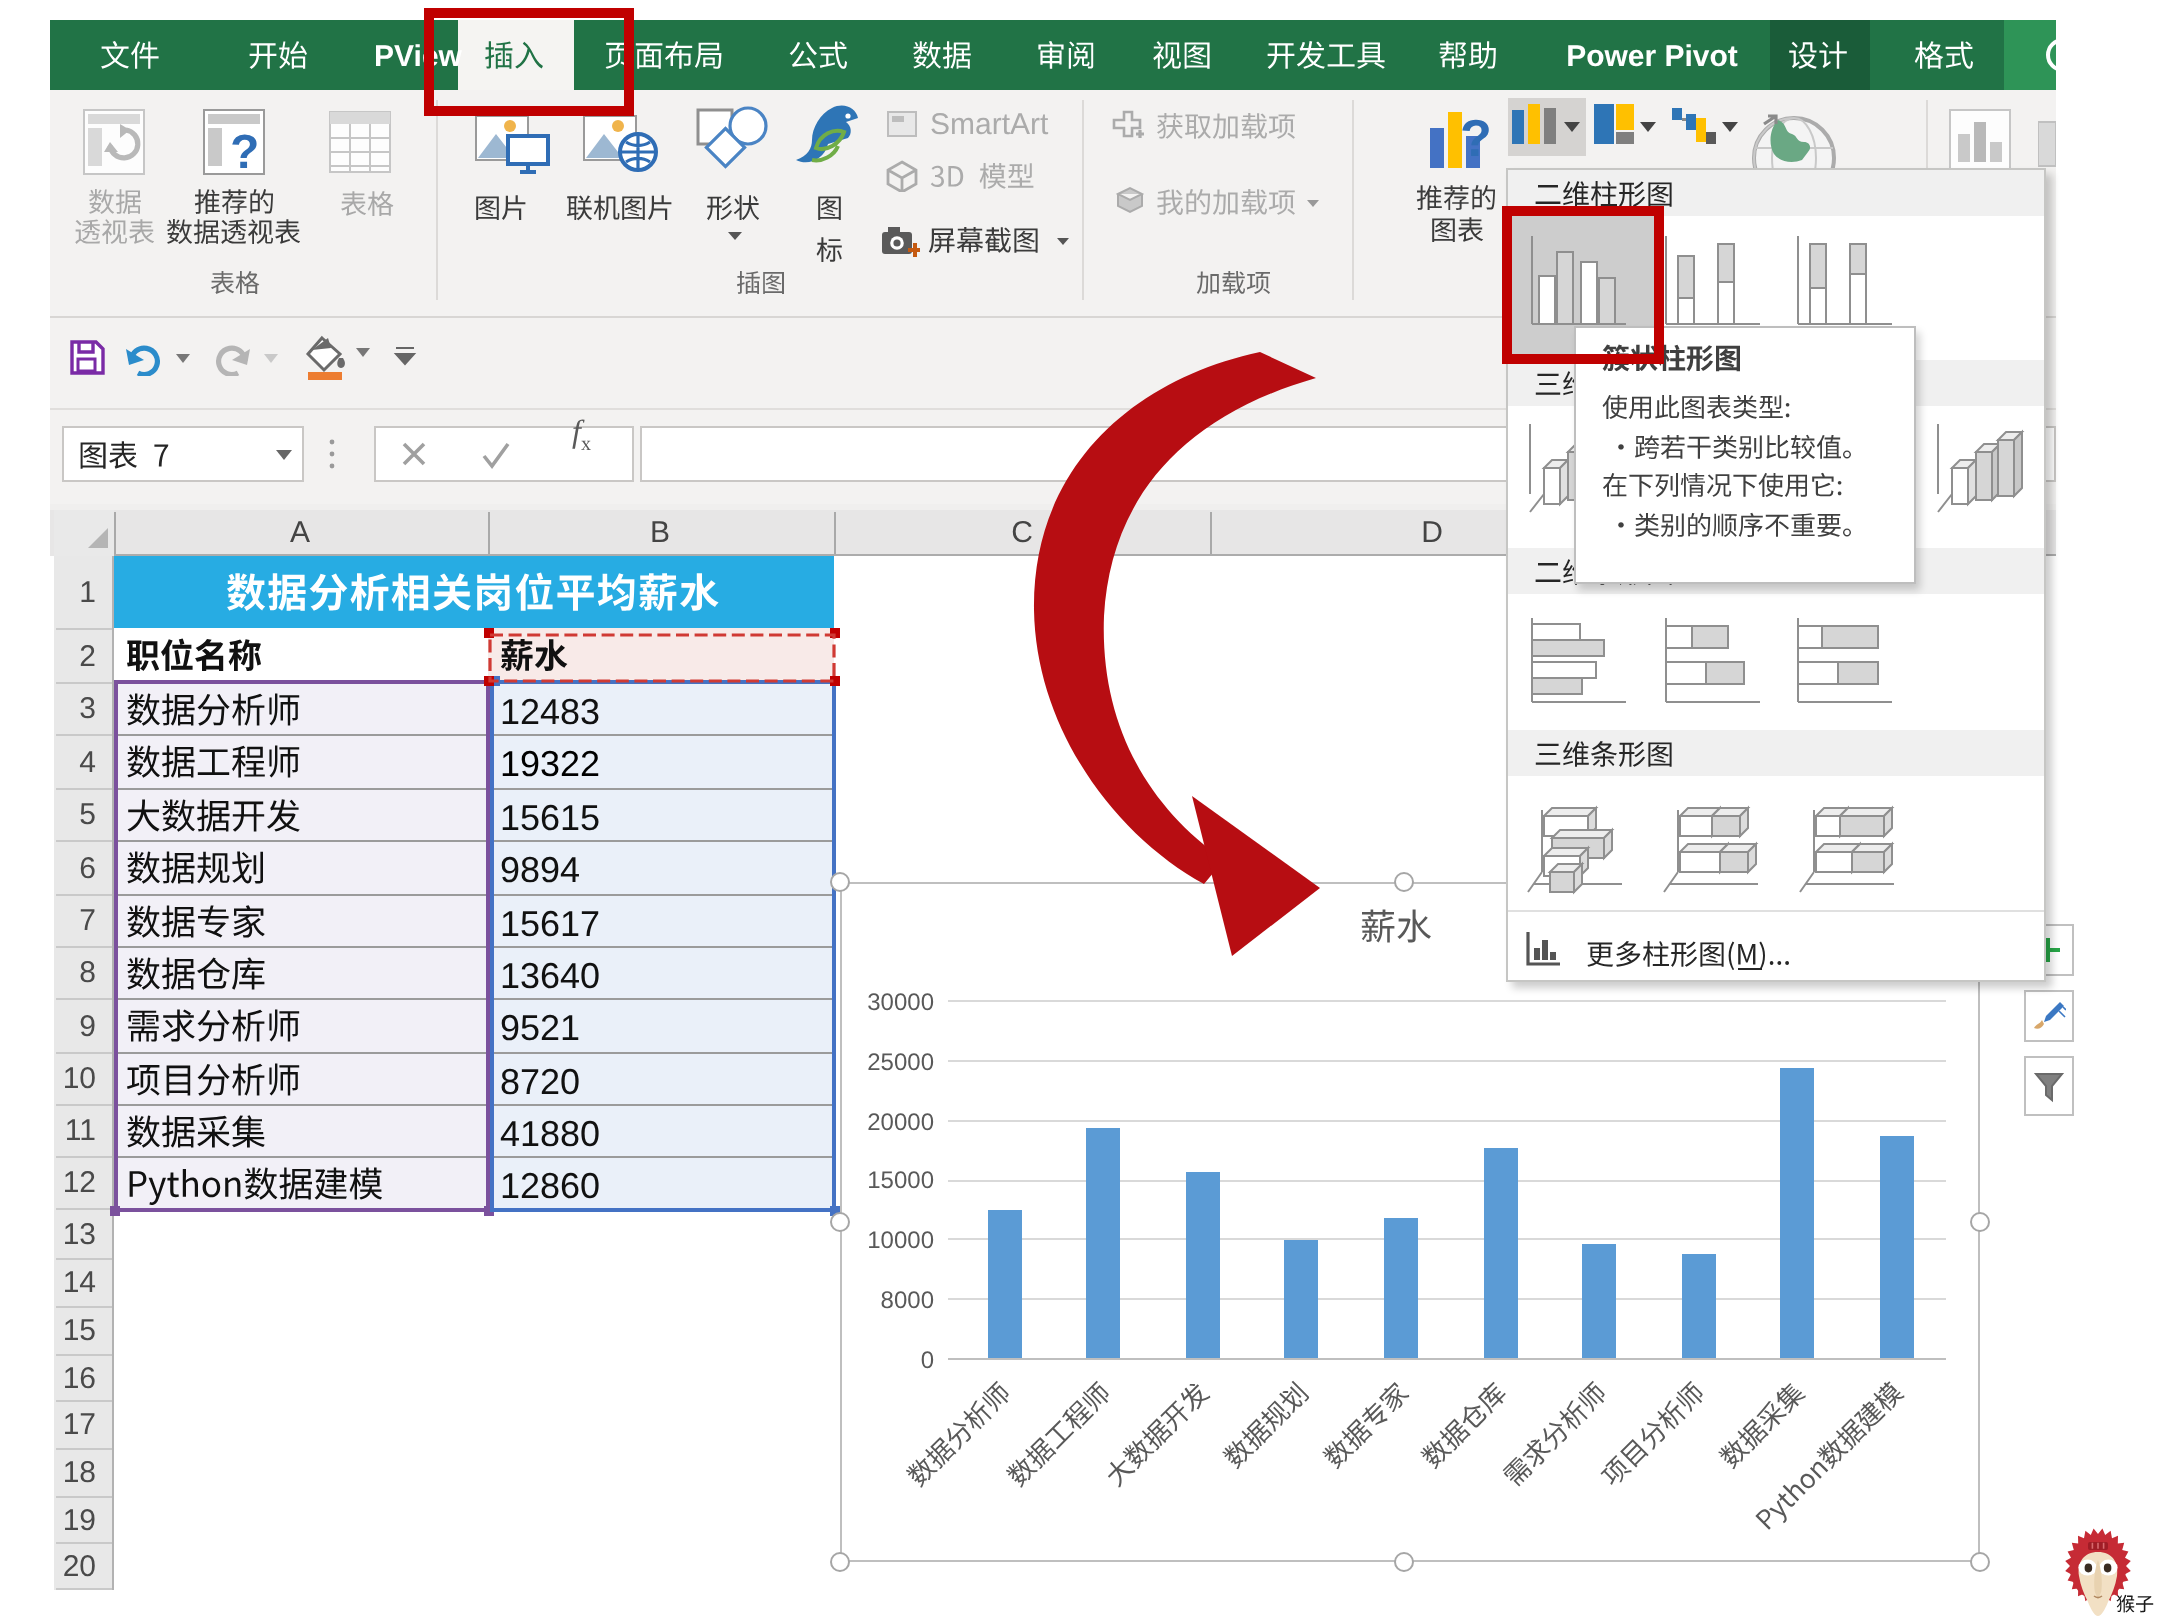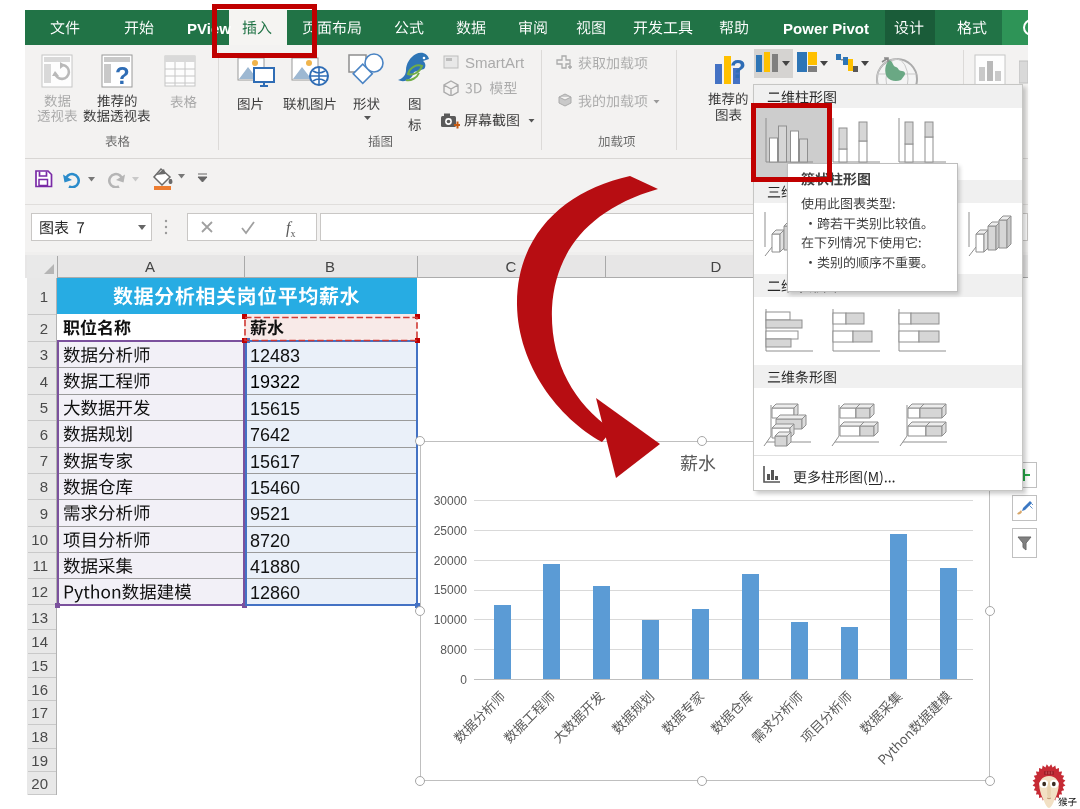--- a/index.html
+++ b/index.html
@@ -333,21 +333,21 @@
       <circle cx="4" cy="9" r="1.2" fill="#9a9a9a"></circle>
       <circle cx="4" cy="15" r="1.2" fill="#9a9a9a"></circle>
     </svg>
     <div style="position:absolute;left:187px;top:213px;width:130px;height:28px;background:#fff;border:1px solid #c9c7c5;box-sizing:border-box;"></div>
     <svg style="position:absolute;left:200px;top:220px;" width="15" height="15" viewBox="0 0 15 15">
       <path d="M2 2 l10 10 M12 2 l-10 10" stroke="#a0a0a0" stroke-width="1.8"></path>
     </svg>
     <svg style="position:absolute;left:240px;top:220px;" width="16" height="15" viewBox="0 0 16 15">
       <path d="M2 8 l4 5 8 -11" stroke="#a0a0a0" stroke-width="1.8" fill="none"></path>
     </svg>
-    <div style="position:absolute;left:286px;top:220px;font:normal normal 16px 'Liberation Serif', sans-serif;color:#5a5a5a;white-space:nowrap;line-height:16px"><i>f</i><sub style="font-size:10px">x</sub></div>
+    <div style="position:absolute;left:286px;top:209px;font:normal normal 16px 'Liberation Serif', sans-serif;color:#5a5a5a;white-space:nowrap;line-height:16px"><i>f</i><sub style="font-size:10px">x</sub></div>
     <div style="position:absolute;left:320px;top:213px;width:708px;height:28px;background:#fff;border:1px solid #c9c7c5;box-sizing:border-box;"></div>
     <div style="position:absolute;left:25px;top:252px;width:1003px;height:3px;background:#f0efee;"></div>
     <div style="position:absolute;left:25px;top:255px;width:1003px;height:23px;background:#e7e6e6;"></div>
     <div style="position:absolute;left:27px;top:255px;width:30px;height:23px;background:#e9e9e9;"></div>
     <svg style="position:absolute;left:42px;top:262px;" width="14" height="14" viewBox="0 0 14 14">
       <path d="M12 2 v10 h-10z" fill="#b5b5b5"></path>
     </svg>
     <div style="position:absolute;left:57px;top:277px;width:971px;height:1px;background:#acacac;"></div>
     <div style="position:absolute;left:57px;top:256px;width:1px;height:21px;background:#a9a9a9;"></div>
     <div style="position:absolute;left:244px;top:256px;width:1px;height:21px;background:#a9a9a9;"></div>
@@ -439,35 +439,35 @@
         <path d="M8.1 -14.7C8.1 -13.3 8.1 -11.5 7.8 -9.7H1.1V-8.3H7.6C6.9 -5.0 5.1 -1.6 0.8 0.3C1.1 0.6 1.5 1.0 1.8 1.4C6.0 -0.6 7.9 -4.0 8.8 -7.3C10.1 -3.3 12.4 -0.2 15.8 1.4C16.0 1.0 16.4 0.4 16.8 0.1C13.4 -1.3 11.1 -4.5 9.9 -8.3H16.5V-9.7H9.2C9.5 -11.5 9.5 -13.3 9.5 -14.7Z M25.3 -14.4C24.9 -13.7 24.4 -12.7 23.9 -12.0L24.8 -11.6C25.3 -12.2 25.8 -13.1 26.4 -13.9ZM19.0 -13.9C19.5 -13.1 20.0 -12.2 20.1 -11.6L21.1 -12.0C21.0 -12.6 20.5 -13.6 20.0 -14.3ZM24.7 -4.6C24.3 -3.6 23.7 -2.9 23.0 -2.2C22.4 -2.5 21.7 -2.9 21.1 -3.2C21.3 -3.6 21.6 -4.0 21.8 -4.6ZM19.4 -2.7C20.3 -2.3 21.2 -1.9 22.1 -1.5C21.0 -0.6 19.7 -0.1 18.2 0.2C18.4 0.5 18.7 0.9 18.8 1.3C20.5 0.8 21.9 0.1 23.2 -0.9C23.8 -0.5 24.3 -0.2 24.7 0.1L25.6 -0.8C25.1 -1.0 24.6 -1.3 24.1 -1.7C25.0 -2.7 25.7 -3.9 26.2 -5.4L25.4 -5.7L25.2 -5.7H22.4L22.8 -6.6L21.6 -6.8C21.5 -6.4 21.3 -6.0 21.1 -5.7H18.7V-4.6H20.6C20.2 -3.9 19.8 -3.2 19.4 -2.7ZM22.0 -14.7V-11.4H18.4V-10.4H21.6C20.8 -9.2 19.4 -8.1 18.2 -7.6C18.4 -7.4 18.7 -6.9 18.9 -6.6C20.0 -7.2 21.1 -8.2 22.0 -9.2V-7.1H23.2V-9.5C24.1 -8.8 25.1 -8.0 25.6 -7.6L26.3 -8.6C25.9 -8.9 24.3 -9.8 23.5 -10.4H26.8V-11.4H23.2V-14.7ZM28.5 -14.6C28.1 -11.5 27.3 -8.5 25.9 -6.7C26.2 -6.5 26.7 -6.1 26.9 -5.9C27.4 -6.5 27.8 -7.3 28.1 -8.2C28.5 -6.5 29.0 -4.9 29.6 -3.5C28.7 -1.8 27.3 -0.5 25.4 0.4C25.6 0.6 26.0 1.2 26.1 1.5C27.9 0.5 29.3 -0.7 30.3 -2.3C31.2 -0.8 32.3 0.4 33.6 1.2C33.8 0.9 34.2 0.5 34.5 0.2C33.0 -0.6 31.9 -1.9 31.0 -3.5C31.9 -5.3 32.5 -7.5 32.9 -10.1H34.1V-11.3H29.1C29.3 -12.3 29.6 -13.3 29.7 -14.4ZM31.7 -10.1C31.4 -8.1 31.0 -6.3 30.3 -4.8C29.7 -6.4 29.2 -8.2 28.8 -10.1Z M43.5 -4.2V1.4H44.6V0.7H50.0V1.3H51.2V-4.2H47.8V-6.3H51.8V-7.5H47.8V-9.4H51.2V-13.9H41.9V-8.6C41.9 -5.9 41.8 -2.0 39.9 0.6C40.2 0.8 40.8 1.2 41.0 1.4C42.5 -0.8 43.0 -3.7 43.1 -6.3H46.6V-4.2ZM43.2 -12.8H49.9V-10.6H43.2ZM43.2 -9.4H46.6V-7.5H43.2L43.2 -8.6ZM44.6 -0.4V-3.0H50.0V-0.4ZM37.9 -14.7V-11.2H35.7V-9.9H37.9V-6.1C37.0 -5.8 36.2 -5.6 35.5 -5.4L35.9 -4.1L37.9 -4.8V-0.2C37.9 0.0 37.8 0.1 37.6 0.1C37.4 0.1 36.7 0.1 36.0 0.1C36.1 0.4 36.3 1.0 36.3 1.3C37.5 1.3 38.1 1.2 38.6 1.0C39.0 0.8 39.1 0.5 39.1 -0.2V-5.2L41.2 -5.8L41.0 -7.1L39.1 -6.5V-9.9H41.1V-11.2H39.1V-14.7Z M63.9 -12.3V-7.3H59.0V-8.1V-12.3ZM53.4 -7.3V-6.1H57.5C57.3 -3.7 56.4 -1.3 53.4 0.5C53.8 0.7 54.3 1.2 54.5 1.5C57.7 -0.6 58.6 -3.3 58.9 -6.1H63.9V1.4H65.2V-6.1H69.1V-7.3H65.2V-12.3H68.6V-13.6H54.1V-12.3H57.6V-8.1L57.6 -7.3Z M81.8 -13.8C82.5 -13.0 83.5 -11.9 84.0 -11.2L85.0 -12.0C84.6 -12.6 83.5 -13.7 82.8 -14.5ZM72.5 -9.2C72.7 -9.3 73.3 -9.5 74.4 -9.5H76.8C75.7 -5.8 73.7 -2.9 70.5 -1.0C70.9 -0.8 71.3 -0.3 71.5 0.0C73.8 -1.4 75.4 -3.2 76.7 -5.3C77.4 -4.0 78.2 -2.9 79.3 -1.9C77.8 -0.9 76.0 -0.1 74.2 0.3C74.4 0.6 74.8 1.1 74.9 1.4C76.9 0.9 78.7 0.1 80.3 -1.1C81.9 0.1 83.8 0.9 86.0 1.5C86.2 1.1 86.6 0.6 86.9 0.3C84.7 -0.1 82.9 -0.9 81.3 -1.9C82.9 -3.2 84.1 -5.0 84.8 -7.2L83.9 -7.6L83.6 -7.6H77.7C77.9 -8.2 78.2 -8.8 78.3 -9.5H86.3L86.3 -10.7H78.7C79.0 -11.9 79.2 -13.2 79.4 -14.5L77.9 -14.8C77.8 -13.3 77.5 -12.0 77.2 -10.7H74.0C74.5 -11.6 75.0 -12.8 75.3 -13.9L73.9 -14.2C73.6 -12.9 72.9 -11.4 72.7 -11.1C72.5 -10.7 72.3 -10.4 72.1 -10.4C72.2 -10.1 72.5 -9.4 72.5 -9.2ZM80.3 -2.7C79.1 -3.7 78.2 -4.9 77.5 -6.3H83.0C82.4 -4.9 81.4 -3.7 80.3 -2.7Z" fill="#111"></path>
       </svg>
     </div>
     <div style="position:absolute;left:250px;top:399.6px;font:normal normal 18px 'Liberation Sans', sans-serif;color:#111;white-space:nowrap;line-height:18px">15615</div>
     <div style="position:absolute;left:57px;top:420px;width:360px;height:1px;background:#9b9b9b;"></div>
     <div style="position:absolute;left:63.0px;top:425.1px">
       <svg width="70" height="20" viewBox="0 -15.4 70 20" style="position:absolute;overflow:visible">
         <path d="M7.8 -14.4C7.4 -13.7 6.9 -12.7 6.4 -12.0L7.3 -11.6C7.8 -12.2 8.3 -13.1 8.9 -13.9ZM1.5 -13.9C2.0 -13.1 2.5 -12.2 2.6 -11.6L3.6 -12.0C3.5 -12.6 3.0 -13.6 2.5 -14.3ZM7.2 -4.6C6.8 -3.6 6.2 -2.9 5.5 -2.2C4.9 -2.5 4.2 -2.9 3.6 -3.2C3.8 -3.6 4.1 -4.0 4.3 -4.6ZM1.9 -2.7C2.8 -2.3 3.7 -1.9 4.6 -1.5C3.5 -0.6 2.2 -0.1 0.7 0.2C0.9 0.5 1.2 0.9 1.3 1.3C3.0 0.8 4.4 0.1 5.7 -0.9C6.3 -0.5 6.8 -0.2 7.2 0.1L8.1 -0.8C7.6 -1.0 7.1 -1.3 6.6 -1.7C7.5 -2.7 8.2 -3.9 8.7 -5.4L7.9 -5.7L7.7 -5.7H4.9L5.3 -6.6L4.1 -6.8C4.0 -6.4 3.8 -6.0 3.6 -5.7H1.2V-4.6H3.1C2.7 -3.9 2.3 -3.2 1.9 -2.7ZM4.5 -14.7V-11.4H0.9V-10.4H4.1C3.3 -9.2 1.9 -8.1 0.7 -7.6C0.9 -7.4 1.2 -6.9 1.4 -6.6C2.5 -7.2 3.6 -8.2 4.5 -9.2V-7.1H5.7V-9.5C6.6 -8.8 7.6 -8.0 8.1 -7.6L8.8 -8.6C8.4 -8.9 6.8 -9.8 6.0 -10.4H9.3V-11.4H5.7V-14.7ZM11.0 -14.6C10.6 -11.5 9.8 -8.5 8.4 -6.7C8.7 -6.5 9.2 -6.1 9.4 -5.9C9.9 -6.5 10.3 -7.3 10.6 -8.2C11.0 -6.5 11.5 -4.9 12.1 -3.5C11.2 -1.8 9.8 -0.5 7.9 0.4C8.1 0.6 8.5 1.2 8.6 1.5C10.4 0.5 11.8 -0.7 12.8 -2.3C13.7 -0.8 14.8 0.4 16.1 1.2C16.3 0.9 16.7 0.5 17.0 0.2C15.5 -0.6 14.4 -1.9 13.5 -3.5C14.4 -5.3 15.0 -7.5 15.4 -10.1H16.6V-11.3H11.6C11.8 -12.3 12.1 -13.3 12.2 -14.4ZM14.2 -10.1C13.9 -8.1 13.5 -6.3 12.8 -4.8C12.2 -6.4 11.7 -8.2 11.3 -10.1Z M26.0 -4.2V1.4H27.1V0.7H32.5V1.3H33.7V-4.2H30.3V-6.3H34.3V-7.5H30.3V-9.4H33.7V-13.9H24.4V-8.6C24.4 -5.9 24.3 -2.0 22.4 0.6C22.7 0.8 23.3 1.2 23.5 1.4C25.0 -0.8 25.5 -3.7 25.6 -6.3H29.1V-4.2ZM25.7 -12.8H32.4V-10.6H25.7ZM25.7 -9.4H29.1V-7.5H25.7L25.7 -8.6ZM27.1 -0.4V-3.0H32.5V-0.4ZM20.4 -14.7V-11.2H18.2V-9.9H20.4V-6.1C19.5 -5.8 18.7 -5.6 18.0 -5.4L18.4 -4.1L20.4 -4.8V-0.2C20.4 0.0 20.3 0.1 20.1 0.1C19.9 0.1 19.2 0.1 18.5 0.1C18.6 0.4 18.8 1.0 18.8 1.3C19.9 1.3 20.6 1.2 21.1 1.0C21.5 0.8 21.6 0.5 21.6 -0.2V-5.2L23.7 -5.8L23.5 -7.1L21.6 -6.5V-9.9H23.6V-11.2H21.6V-14.7Z M43.3 -13.8V-4.5H44.6V-12.7H49.4V-4.5H50.7V-13.8ZM38.6 -14.5V-11.8H36.1V-10.6H38.6V-8.8L38.6 -7.7H35.8V-6.5H38.6C38.4 -4.1 37.8 -1.5 35.6 0.3C35.9 0.5 36.4 1.0 36.6 1.2C38.2 -0.3 39.1 -2.2 39.5 -4.2C40.2 -3.2 41.3 -1.9 41.7 -1.2L42.6 -2.2C42.2 -2.7 40.4 -4.8 39.7 -5.5L39.8 -6.5H42.5V-7.7H39.9L39.9 -8.9V-10.6H42.3V-11.8H39.9V-14.5ZM46.4 -11.2V-7.8C46.4 -5.1 45.9 -1.8 41.4 0.4C41.7 0.6 42.1 1.1 42.3 1.4C44.9 0.0 46.3 -1.9 47.0 -3.8V-0.5C47.0 0.7 47.4 1.0 48.6 1.0H50.0C51.4 1.0 51.6 0.3 51.8 -2.4C51.5 -2.5 51.0 -2.7 50.7 -2.9C50.6 -0.5 50.6 -0.0 50.0 -0.0H48.8C48.3 -0.0 48.2 -0.1 48.2 -0.6V-5.1H47.4C47.6 -6.0 47.6 -7.0 47.6 -7.8V-11.2Z M63.8 -12.8V-3.2H65.1V-12.8ZM67.2 -14.5V-0.3C67.2 0.0 67.1 0.1 66.8 0.1C66.5 0.1 65.5 0.1 64.3 0.1C64.5 0.5 64.7 1.0 64.8 1.4C66.3 1.4 67.2 1.3 67.7 1.1C68.3 0.9 68.5 0.5 68.5 -0.3V-14.5ZM57.9 -13.6C58.8 -12.9 59.9 -11.8 60.4 -11.1L61.3 -11.9C60.8 -12.6 59.7 -13.6 58.8 -14.3ZM60.6 -8.3C60.0 -6.9 59.2 -5.5 58.3 -4.3C57.9 -5.6 57.6 -7.1 57.4 -8.7L62.9 -9.4L62.8 -10.6L57.2 -10.0C57.1 -11.5 57.0 -13.1 57.0 -14.7H55.6C55.6 -13.0 55.8 -11.4 55.9 -9.8L53.1 -9.5L53.3 -8.3L56.1 -8.6C56.4 -6.6 56.8 -4.7 57.3 -3.2C56.1 -1.9 54.7 -0.8 53.2 -0.0C53.4 0.2 53.9 0.8 54.1 1.0C55.4 0.2 56.7 -0.7 57.8 -1.8C58.6 0.1 59.7 1.3 60.9 1.3C62.1 1.3 62.6 0.5 62.8 -2.1C62.5 -2.2 62.0 -2.5 61.7 -2.8C61.6 -0.8 61.4 0.0 61.0 0.0C60.2 0.0 59.4 -1.1 58.8 -2.9C60.0 -4.4 61.0 -6.1 61.8 -8.0Z" fill="#111"></path>
       </svg>
     </div>
-    <div style="position:absolute;left:250px;top:426.1px;font:normal normal 18px 'Liberation Sans', sans-serif;color:#111;white-space:nowrap;line-height:18px">7642</div>
+    <div style="position:absolute;left:250px;top:426.1px;font:normal normal 18px 'Liberation Sans', sans-serif;color:#111;white-space:nowrap;line-height:18px">9894</div>
     <div style="position:absolute;left:57px;top:447px;width:360px;height:1px;background:#9b9b9b;"></div>
     <div style="position:absolute;left:63.0px;top:451.6px">
       <svg width="70" height="20" viewBox="0 -15.4 70 20" style="position:absolute;overflow:visible">
         <path d="M7.8 -14.4C7.4 -13.7 6.9 -12.7 6.4 -12.0L7.3 -11.6C7.8 -12.2 8.3 -13.1 8.9 -13.9ZM1.5 -13.9C2.0 -13.1 2.5 -12.2 2.6 -11.6L3.6 -12.0C3.5 -12.6 3.0 -13.6 2.5 -14.3ZM7.2 -4.6C6.8 -3.6 6.2 -2.9 5.5 -2.2C4.9 -2.5 4.2 -2.9 3.6 -3.2C3.8 -3.6 4.1 -4.0 4.3 -4.6ZM1.9 -2.7C2.8 -2.3 3.7 -1.9 4.6 -1.5C3.5 -0.6 2.2 -0.1 0.7 0.2C0.9 0.5 1.2 0.9 1.3 1.3C3.0 0.8 4.4 0.1 5.7 -0.9C6.3 -0.5 6.8 -0.2 7.2 0.1L8.1 -0.8C7.6 -1.0 7.1 -1.3 6.6 -1.7C7.5 -2.7 8.2 -3.9 8.7 -5.4L7.9 -5.7L7.7 -5.7H4.9L5.3 -6.6L4.1 -6.8C4.0 -6.4 3.8 -6.0 3.6 -5.7H1.2V-4.6H3.1C2.7 -3.9 2.3 -3.2 1.9 -2.7ZM4.5 -14.7V-11.4H0.9V-10.4H4.1C3.3 -9.2 1.9 -8.1 0.7 -7.6C0.9 -7.4 1.2 -6.9 1.4 -6.6C2.5 -7.2 3.6 -8.2 4.5 -9.2V-7.1H5.7V-9.5C6.6 -8.8 7.6 -8.0 8.1 -7.6L8.8 -8.6C8.4 -8.9 6.8 -9.8 6.0 -10.4H9.3V-11.4H5.7V-14.7ZM11.0 -14.6C10.6 -11.5 9.8 -8.5 8.4 -6.7C8.7 -6.5 9.2 -6.1 9.4 -5.9C9.9 -6.5 10.3 -7.3 10.6 -8.2C11.0 -6.5 11.5 -4.9 12.1 -3.5C11.2 -1.8 9.8 -0.5 7.9 0.4C8.1 0.6 8.5 1.2 8.6 1.5C10.4 0.5 11.8 -0.7 12.8 -2.3C13.7 -0.8 14.8 0.4 16.1 1.2C16.3 0.9 16.7 0.5 17.0 0.2C15.5 -0.6 14.4 -1.9 13.5 -3.5C14.4 -5.3 15.0 -7.5 15.4 -10.1H16.6V-11.3H11.6C11.8 -12.3 12.1 -13.3 12.2 -14.4ZM14.2 -10.1C13.9 -8.1 13.5 -6.3 12.8 -4.8C12.2 -6.4 11.7 -8.2 11.3 -10.1Z M26.0 -4.2V1.4H27.1V0.7H32.5V1.3H33.7V-4.2H30.3V-6.3H34.3V-7.5H30.3V-9.4H33.7V-13.9H24.4V-8.6C24.4 -5.9 24.3 -2.0 22.4 0.6C22.7 0.8 23.3 1.2 23.5 1.4C25.0 -0.8 25.5 -3.7 25.6 -6.3H29.1V-4.2ZM25.7 -12.8H32.4V-10.6H25.7ZM25.7 -9.4H29.1V-7.5H25.7L25.7 -8.6ZM27.1 -0.4V-3.0H32.5V-0.4ZM20.4 -14.7V-11.2H18.2V-9.9H20.4V-6.1C19.5 -5.8 18.7 -5.6 18.0 -5.4L18.4 -4.1L20.4 -4.8V-0.2C20.4 0.0 20.3 0.1 20.1 0.1C19.9 0.1 19.2 0.1 18.5 0.1C18.6 0.4 18.8 1.0 18.8 1.3C19.9 1.3 20.6 1.2 21.1 1.0C21.5 0.8 21.6 0.5 21.6 -0.2V-5.2L23.7 -5.8L23.5 -7.1L21.6 -6.5V-9.9H23.6V-11.2H21.6V-14.7Z M42.4 -14.7 41.9 -12.7H37.4V-11.5H41.5L40.9 -9.4H36.0V-8.1H40.4C40.0 -6.9 39.7 -5.8 39.3 -5.0H47.5C46.5 -3.9 45.2 -2.7 44.0 -1.6C42.7 -2.1 41.4 -2.5 40.2 -2.8L39.5 -1.9C42.2 -1.1 45.7 0.4 47.4 1.4L48.2 0.3C47.4 -0.1 46.4 -0.6 45.3 -1.1C46.9 -2.6 48.7 -4.4 50.0 -5.7L49.0 -6.3L48.8 -6.2H41.1L41.8 -8.1H51.3V-9.4H42.2L42.9 -11.5H50.0V-12.7H43.2L43.8 -14.6Z M59.9 -14.4C60.1 -14.0 60.4 -13.6 60.6 -13.1H54.0V-9.5H55.2V-11.9H67.3V-9.5H68.7V-13.1H62.1C61.9 -13.7 61.6 -14.3 61.3 -14.8ZM66.3 -8.4C65.3 -7.5 63.8 -6.4 62.5 -5.5C62.1 -6.4 61.5 -7.4 60.7 -8.2C61.1 -8.5 61.5 -8.8 61.9 -9.1H66.3V-10.3H56.2V-9.1H60.2C58.5 -8.0 56.1 -7.1 53.9 -6.5C54.1 -6.3 54.5 -5.8 54.6 -5.5C56.3 -6.0 58.1 -6.7 59.7 -7.6C60.0 -7.3 60.3 -6.9 60.5 -6.5C59.0 -5.4 56.1 -4.2 53.9 -3.6C54.1 -3.3 54.4 -2.9 54.5 -2.6C56.6 -3.2 59.3 -4.5 61.1 -5.7C61.3 -5.3 61.4 -4.8 61.5 -4.4C59.8 -2.9 56.4 -1.2 53.6 -0.6C53.8 -0.3 54.1 0.2 54.2 0.6C56.8 -0.2 59.8 -1.7 61.8 -3.2C61.9 -1.8 61.6 -0.6 61.1 -0.2C60.8 0.1 60.4 0.2 60.0 0.2C59.6 0.2 59.0 0.2 58.4 0.1C58.6 0.5 58.7 1.0 58.7 1.3C59.3 1.3 59.9 1.4 60.2 1.4C61.0 1.4 61.5 1.2 62.0 0.8C63.0 0.0 63.4 -2.2 62.8 -4.4L63.7 -4.9C64.6 -2.4 66.3 -0.4 68.5 0.7C68.7 0.3 69.1 -0.2 69.4 -0.4C67.2 -1.3 65.5 -3.3 64.7 -5.6C65.7 -6.2 66.6 -6.9 67.4 -7.6Z" fill="#111"></path>
       </svg>
     </div>
     <div style="position:absolute;left:250px;top:452.6px;font:normal normal 18px 'Liberation Sans', sans-serif;color:#111;white-space:nowrap;line-height:18px">15617</div>
     <div style="position:absolute;left:57px;top:473px;width:360px;height:1px;background:#9b9b9b;"></div>
     <div style="position:absolute;left:63.0px;top:477.6px">
       <svg width="70" height="20" viewBox="0 -15.4 70 20" style="position:absolute;overflow:visible">
         <path d="M7.8 -14.4C7.4 -13.7 6.9 -12.7 6.4 -12.0L7.3 -11.6C7.8 -12.2 8.3 -13.1 8.9 -13.9ZM1.5 -13.9C2.0 -13.1 2.5 -12.2 2.6 -11.6L3.6 -12.0C3.5 -12.6 3.0 -13.6 2.5 -14.3ZM7.2 -4.6C6.8 -3.6 6.2 -2.9 5.5 -2.2C4.9 -2.5 4.2 -2.9 3.6 -3.2C3.8 -3.6 4.1 -4.0 4.3 -4.6ZM1.9 -2.7C2.8 -2.3 3.7 -1.9 4.6 -1.5C3.5 -0.6 2.2 -0.1 0.7 0.2C0.9 0.5 1.2 0.9 1.3 1.3C3.0 0.8 4.4 0.1 5.7 -0.9C6.3 -0.5 6.8 -0.2 7.2 0.1L8.1 -0.8C7.6 -1.0 7.1 -1.3 6.6 -1.7C7.5 -2.7 8.2 -3.9 8.7 -5.4L7.9 -5.7L7.7 -5.7H4.9L5.3 -6.6L4.1 -6.8C4.0 -6.4 3.8 -6.0 3.6 -5.7H1.2V-4.6H3.1C2.7 -3.9 2.3 -3.2 1.9 -2.7ZM4.5 -14.7V-11.4H0.9V-10.4H4.1C3.3 -9.2 1.9 -8.1 0.7 -7.6C0.9 -7.4 1.2 -6.9 1.4 -6.6C2.5 -7.2 3.6 -8.2 4.5 -9.2V-7.1H5.7V-9.5C6.6 -8.8 7.6 -8.0 8.1 -7.6L8.8 -8.6C8.4 -8.9 6.8 -9.8 6.0 -10.4H9.3V-11.4H5.7V-14.7ZM11.0 -14.6C10.6 -11.5 9.8 -8.5 8.4 -6.7C8.7 -6.5 9.2 -6.1 9.4 -5.9C9.9 -6.5 10.3 -7.3 10.6 -8.2C11.0 -6.5 11.5 -4.9 12.1 -3.5C11.2 -1.8 9.8 -0.5 7.9 0.4C8.1 0.6 8.5 1.2 8.6 1.5C10.4 0.5 11.8 -0.7 12.8 -2.3C13.7 -0.8 14.8 0.4 16.1 1.2C16.3 0.9 16.7 0.5 17.0 0.2C15.5 -0.6 14.4 -1.9 13.5 -3.5C14.4 -5.3 15.0 -7.5 15.4 -10.1H16.6V-11.3H11.6C11.8 -12.3 12.1 -13.3 12.2 -14.4ZM14.2 -10.1C13.9 -8.1 13.5 -6.3 12.8 -4.8C12.2 -6.4 11.7 -8.2 11.3 -10.1Z M26.0 -4.2V1.4H27.1V0.7H32.5V1.3H33.7V-4.2H30.3V-6.3H34.3V-7.5H30.3V-9.4H33.7V-13.9H24.4V-8.6C24.4 -5.9 24.3 -2.0 22.4 0.6C22.7 0.8 23.3 1.2 23.5 1.4C25.0 -0.8 25.5 -3.7 25.6 -6.3H29.1V-4.2ZM25.7 -12.8H32.4V-10.6H25.7ZM25.7 -9.4H29.1V-7.5H25.7L25.7 -8.6ZM27.1 -0.4V-3.0H32.5V-0.4ZM20.4 -14.7V-11.2H18.2V-9.9H20.4V-6.1C19.5 -5.8 18.7 -5.6 18.0 -5.4L18.4 -4.1L20.4 -4.8V-0.2C20.4 0.0 20.3 0.1 20.1 0.1C19.9 0.1 19.2 0.1 18.5 0.1C18.6 0.4 18.8 1.0 18.8 1.3C19.9 1.3 20.6 1.2 21.1 1.0C21.5 0.8 21.6 0.5 21.6 -0.2V-5.2L23.7 -5.8L23.5 -7.1L21.6 -6.5V-9.9H23.6V-11.2H21.6V-14.7Z M43.7 -14.7C41.9 -11.9 38.8 -9.4 35.5 -8.0C35.9 -7.6 36.3 -7.2 36.5 -6.8C37.3 -7.2 38.2 -7.7 39.0 -8.3V-1.3C39.0 0.5 39.7 0.9 42.1 0.9C42.6 0.9 46.7 0.9 47.2 0.9C49.4 0.9 49.9 0.2 50.2 -2.5C49.8 -2.6 49.2 -2.8 48.9 -3.0C48.7 -0.8 48.5 -0.4 47.2 -0.4C46.3 -0.4 42.8 -0.4 42.1 -0.4C40.7 -0.4 40.4 -0.5 40.4 -1.3V-7.2H47.0C46.9 -5.1 46.8 -4.2 46.5 -4.0C46.4 -3.9 46.2 -3.8 45.9 -3.8C45.6 -3.8 44.7 -3.8 43.7 -3.9C43.9 -3.6 44.0 -3.1 44.0 -2.7C45.0 -2.7 46.0 -2.7 46.5 -2.7C47.0 -2.7 47.4 -2.9 47.7 -3.2C48.1 -3.7 48.2 -4.8 48.4 -7.9C48.4 -8.1 48.4 -8.5 48.4 -8.5H39.4C41.0 -9.6 42.6 -11.1 43.8 -12.6C45.9 -10.1 48.3 -8.5 51.1 -7.1C51.3 -7.5 51.6 -7.9 52.0 -8.2C49.1 -9.5 46.5 -11.1 44.5 -13.6L44.9 -14.2Z M58.2 -4.3C58.3 -4.4 58.9 -4.5 59.8 -4.5H62.9V-2.5H56.6V-1.3H62.9V1.4H64.2V-1.3H69.2V-2.5H64.2V-4.5H68.0V-5.7H64.2V-7.6H62.9V-5.7H59.6C60.1 -6.5 60.6 -7.5 61.1 -8.4H68.5V-9.6H61.7L62.3 -10.9L60.9 -11.3C60.7 -10.8 60.5 -10.2 60.3 -9.6H57.0V-8.4H59.7C59.3 -7.5 58.9 -6.9 58.7 -6.6C58.3 -6.0 58.0 -5.6 57.7 -5.6C57.9 -5.2 58.1 -4.6 58.2 -4.3ZM60.7 -14.4C61.0 -13.9 61.3 -13.4 61.5 -12.9H54.6V-7.9C54.6 -5.3 54.5 -1.8 53.0 0.7C53.4 0.9 53.9 1.2 54.2 1.5C55.7 -1.2 55.9 -5.2 55.9 -7.9V-11.7H69.2V-12.9H63.0C62.8 -13.5 62.4 -14.2 62.0 -14.7Z" fill="#111"></path>
       </svg>
     </div>
-    <div style="position:absolute;left:250px;top:478.6px;font:normal normal 18px 'Liberation Sans', sans-serif;color:#111;white-space:nowrap;line-height:18px">15460</div>
+    <div style="position:absolute;left:250px;top:478.6px;font:normal normal 18px 'Liberation Sans', sans-serif;color:#111;white-space:nowrap;line-height:18px">13640</div>
     <div style="position:absolute;left:57px;top:499px;width:360px;height:1px;background:#9b9b9b;"></div>
     <div style="position:absolute;left:63.0px;top:504.1px">
       <svg width="88" height="20" viewBox="0 -15.4 88 20" style="position:absolute;overflow:visible">
         <path d="M3.4 -10.0V-9.1H7.2V-10.0ZM3.0 -8.2V-7.3H7.2V-8.2ZM10.2 -8.2V-7.3H14.5V-8.2ZM10.2 -10.0V-9.1H14.1V-10.0ZM1.3 -11.9V-8.6H2.5V-11.0H8.1V-6.8H9.3V-11.0H15.0V-8.6H16.2V-11.9H9.3V-13.0H15.1V-14.0H2.3V-13.0H8.1V-11.9ZM2.5 -3.9V1.4H3.7V-2.8H6.3V1.3H7.5V-2.8H10.2V1.3H11.4V-2.8H14.2V0.1C14.2 0.2 14.1 0.3 13.9 0.3C13.7 0.3 13.1 0.3 12.4 0.3C12.6 0.6 12.8 1.1 12.8 1.4C13.8 1.4 14.5 1.4 14.9 1.2C15.3 1.0 15.4 0.7 15.4 0.1V-3.9H8.8L9.3 -5.2H16.4V-6.2H1.1V-5.2H7.9C7.8 -4.8 7.7 -4.3 7.6 -3.9Z M19.5 -8.8C20.6 -7.8 21.9 -6.4 22.5 -5.4L23.5 -6.2C22.9 -7.1 21.6 -8.5 20.5 -9.5ZM18.3 -1.6 19.1 -0.4C20.9 -1.4 23.3 -2.8 25.6 -4.2V-0.4C25.6 -0.0 25.4 0.1 25.1 0.1C24.7 0.1 23.6 0.1 22.4 0.0C22.6 0.4 22.8 1.1 22.9 1.4C24.4 1.4 25.5 1.4 26.1 1.2C26.7 0.9 26.9 0.5 26.9 -0.4V-7.4C28.4 -4.1 30.6 -1.4 33.5 -0.1C33.7 -0.4 34.1 -0.9 34.4 -1.2C32.5 -2.0 30.9 -3.5 29.5 -5.2C30.7 -6.2 32.1 -7.6 33.2 -8.9L32.1 -9.7C31.3 -8.6 29.9 -7.2 28.8 -6.2C28.0 -7.5 27.4 -8.8 26.9 -10.3V-10.5H33.9V-11.8H31.8L32.5 -12.6C31.8 -13.2 30.4 -14.0 29.3 -14.6L28.5 -13.8C29.6 -13.2 30.9 -12.4 31.6 -11.8H26.9V-14.7H25.6V-11.8H18.6V-10.5H25.6V-5.6C22.9 -4.1 20.0 -2.5 18.3 -1.6Z M46.8 -14.4 45.6 -13.9C46.8 -11.3 48.9 -8.5 50.8 -6.9C51.0 -7.2 51.5 -7.7 51.8 -8.0C50.0 -9.3 47.9 -12.0 46.8 -14.4ZM40.7 -14.4C39.7 -11.7 37.9 -9.2 35.8 -7.7C36.1 -7.5 36.7 -7.0 36.9 -6.7C37.4 -7.1 37.8 -7.5 38.3 -8.0V-6.8H41.6C41.2 -3.8 40.3 -1.0 36.1 0.3C36.4 0.6 36.8 1.1 36.9 1.5C41.4 -0.2 42.6 -3.3 43.0 -6.8H47.8C47.6 -2.4 47.3 -0.7 46.9 -0.2C46.7 -0.1 46.5 -0.0 46.1 -0.0C45.7 -0.0 44.7 -0.0 43.5 -0.1C43.8 0.2 43.9 0.8 44.0 1.2C45.1 1.2 46.1 1.3 46.7 1.2C47.3 1.2 47.7 1.0 48.1 0.6C48.7 -0.1 48.9 -2.1 49.2 -7.5C49.2 -7.6 49.2 -8.1 49.2 -8.1H38.4C39.8 -9.7 41.2 -11.7 42.1 -14.0Z M60.9 -12.8V-7.4C60.9 -4.9 60.8 -1.6 59.2 0.7C59.5 0.8 60.0 1.2 60.3 1.4C61.9 -1.1 62.2 -4.8 62.2 -7.4V-7.5H65.4V1.4H66.7V-7.5H69.2V-8.7H62.2V-11.8C64.3 -12.2 66.6 -12.8 68.2 -13.5L67.1 -14.5C65.7 -13.8 63.2 -13.2 60.9 -12.8ZM56.2 -14.7V-11.0H53.5V-9.7H56.0C55.4 -7.3 54.2 -4.5 53.1 -3.1C53.3 -2.7 53.6 -2.2 53.7 -1.9C54.6 -3.0 55.5 -4.9 56.2 -6.9V1.4H57.4V-7.1C58.0 -6.2 58.7 -5.1 59.0 -4.5L59.9 -5.5C59.5 -6.1 58.0 -8.0 57.4 -8.8V-9.7H60.0V-11.0H57.4V-14.7Z M74.5 -14.7V-7.7C74.5 -4.6 74.2 -1.7 71.8 0.5C72.0 0.7 72.5 1.1 72.7 1.4C75.3 -1.0 75.7 -4.2 75.7 -7.7V-14.7ZM71.7 -12.7V-4.2H72.8V-12.7ZM77.3 -10.4V-1.1H78.5V-9.2H80.9V1.4H82.1V-9.2H84.7V-2.6C84.7 -2.5 84.6 -2.4 84.4 -2.4C84.3 -2.4 83.7 -2.4 83.0 -2.4C83.2 -2.1 83.4 -1.6 83.4 -1.2C84.3 -1.2 85.0 -1.3 85.4 -1.5C85.8 -1.7 85.9 -2.0 85.9 -2.6V-10.4H82.1V-12.6H86.6V-13.8H76.7V-12.6H80.9V-10.4Z" fill="#111"></path>
       </svg>
     </div>
     <div style="position:absolute;left:250px;top:505.1px;font:normal normal 18px 'Liberation Sans', sans-serif;color:#111;white-space:nowrap;line-height:18px">9521</div>
     <div style="position:absolute;left:57px;top:526px;width:360px;height:1px;background:#9b9b9b;"></div>
     <div style="position:absolute;left:63.0px;top:530.6px">
       <svg width="88" height="20" viewBox="0 -15.4 88 20" style="position:absolute;overflow:visible">

